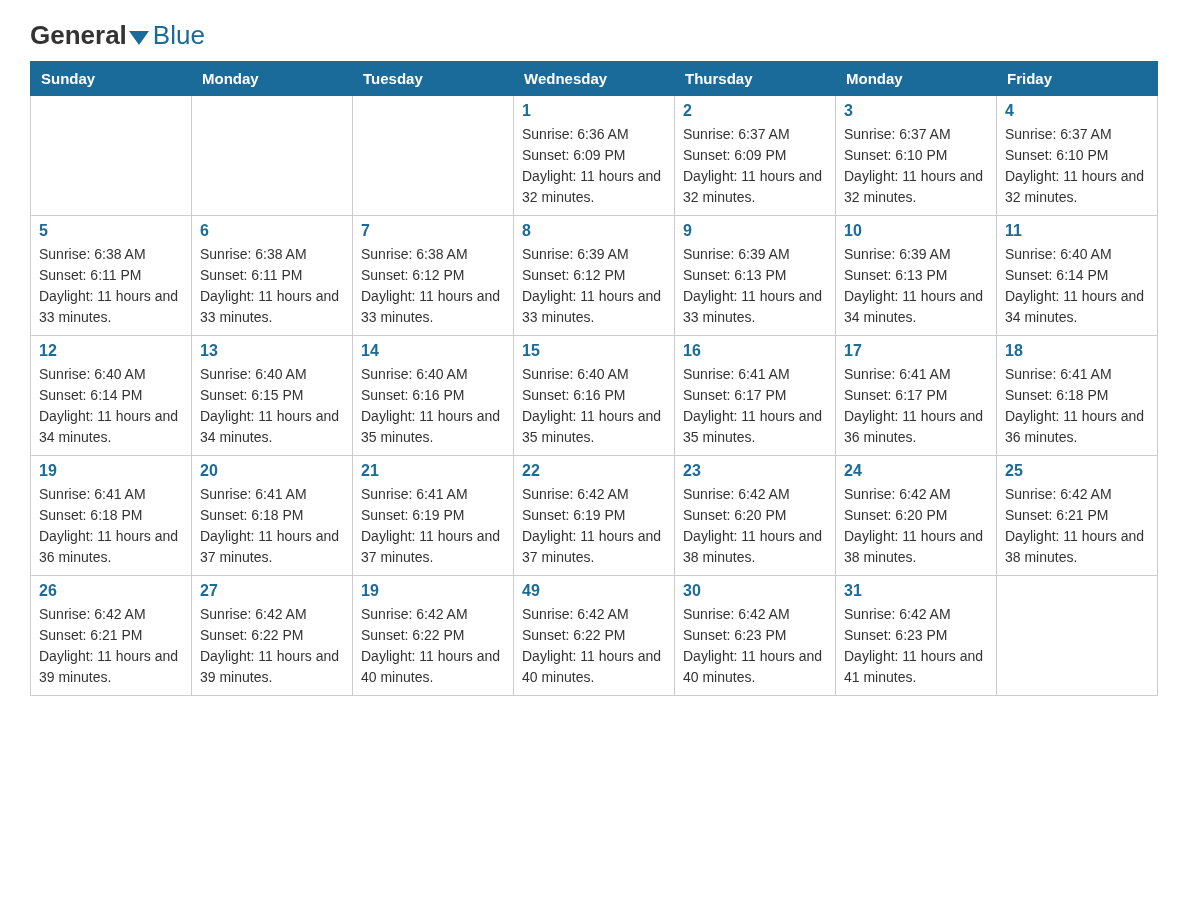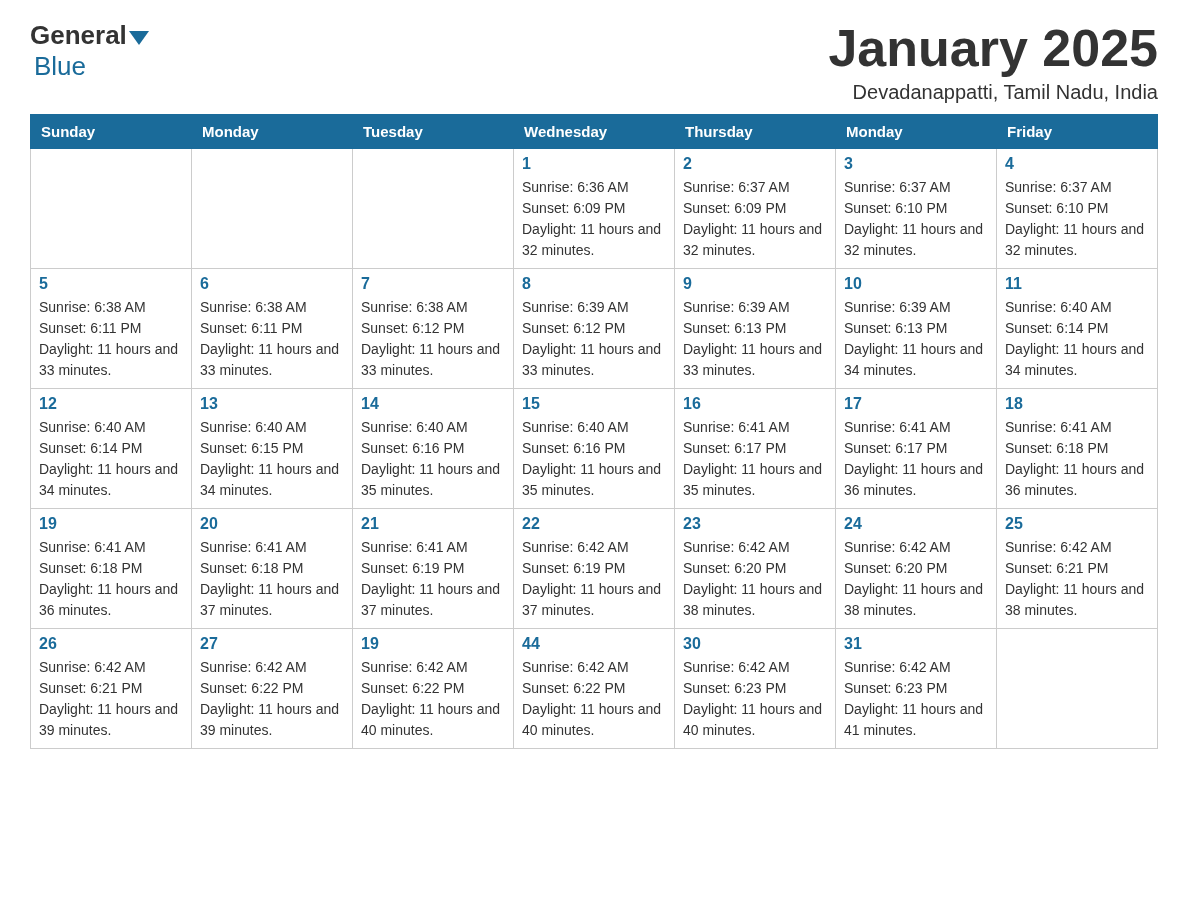--- a/index.html
+++ b/index.html
@@ -26,21 +26,20 @@
       font-weight: bold;
       color: #333;
     }
     .logo-text-blue {
       font-size: 26px;
       font-weight: normal;
       color: #1a6b9a;
     }
     .logo-block {
       display: flex;
-      flex-direction: column;
     }
     .logo-row1 {
       display: flex;
       align-items: center;
     }
     .title-block {
       text-align: right;
     }
     .calendar-title {
       font-size: 52px;
@@ -102,24 +101,20 @@
     <div class="logo-block">
       <div class="logo-row1">
         <span class="logo-text-general">General</span>
         <div style="display:flex;flex-direction:column;align-items:center;margin-left:2px;margin-top:4px;">
           <div style="width:0;height:0;border-left:10px solid transparent;border-right:10px solid transparent;border-top:14px solid #1a6b9a;"></div>
         </div>
       </div>
       <span class="logo-text-blue" style="margin-left:4px;">Blue</span>
     </div>
   </div>
-  <div class="title-block">
-    <div class="calendar-title">January 2025</div>
-    <div class="calendar-subtitle">Devadanappatti, Tamil Nadu, India</div>
-  </div>
 </div>
 
 <table>
   <thead>
     <tr>
     <th>Sunday</th>
         <th>Monday</th>
         <th>Tuesday</th>
         <th>Wednesday</th>
         <th>Thursday</th>
@@ -302,21 +297,21 @@
 Sunset: 6:22 PM
 Daylight: 11 hours and 39 minutes.</div>
         </td>
         <td>
           <div class="day-number">19</div>
           <div class="day-info" style="white-space: pre-line;">Sunrise: 6:42 AM
 Sunset: 6:22 PM
 Daylight: 11 hours and 40 minutes.</div>
         </td>
         <td>
-          <div class="day-number">44</div>
+          <div class="day-number">49</div>
           <div class="day-info" style="white-space: pre-line;">Sunrise: 6:42 AM
 Sunset: 6:22 PM
 Daylight: 11 hours and 40 minutes.</div>
         </td>
         <td>
           <div class="day-number">30</div>
           <div class="day-info" style="white-space: pre-line;">Sunrise: 6:42 AM
 Sunset: 6:23 PM
 Daylight: 11 hours and 40 minutes.</div>
         </td>

